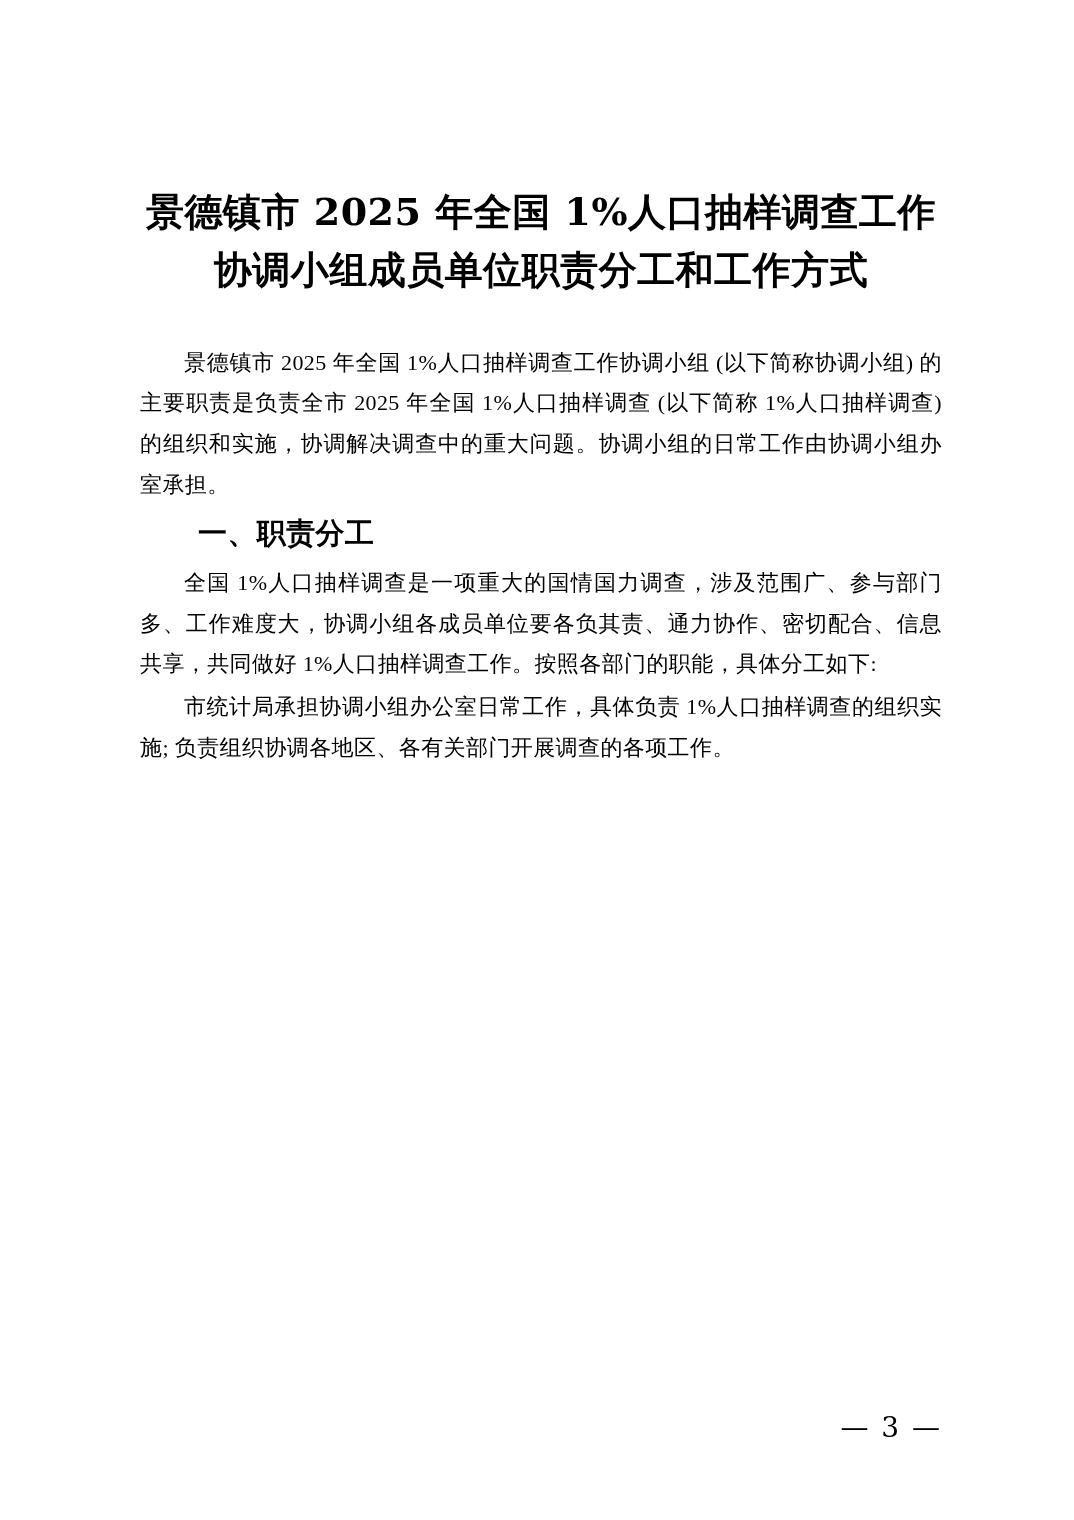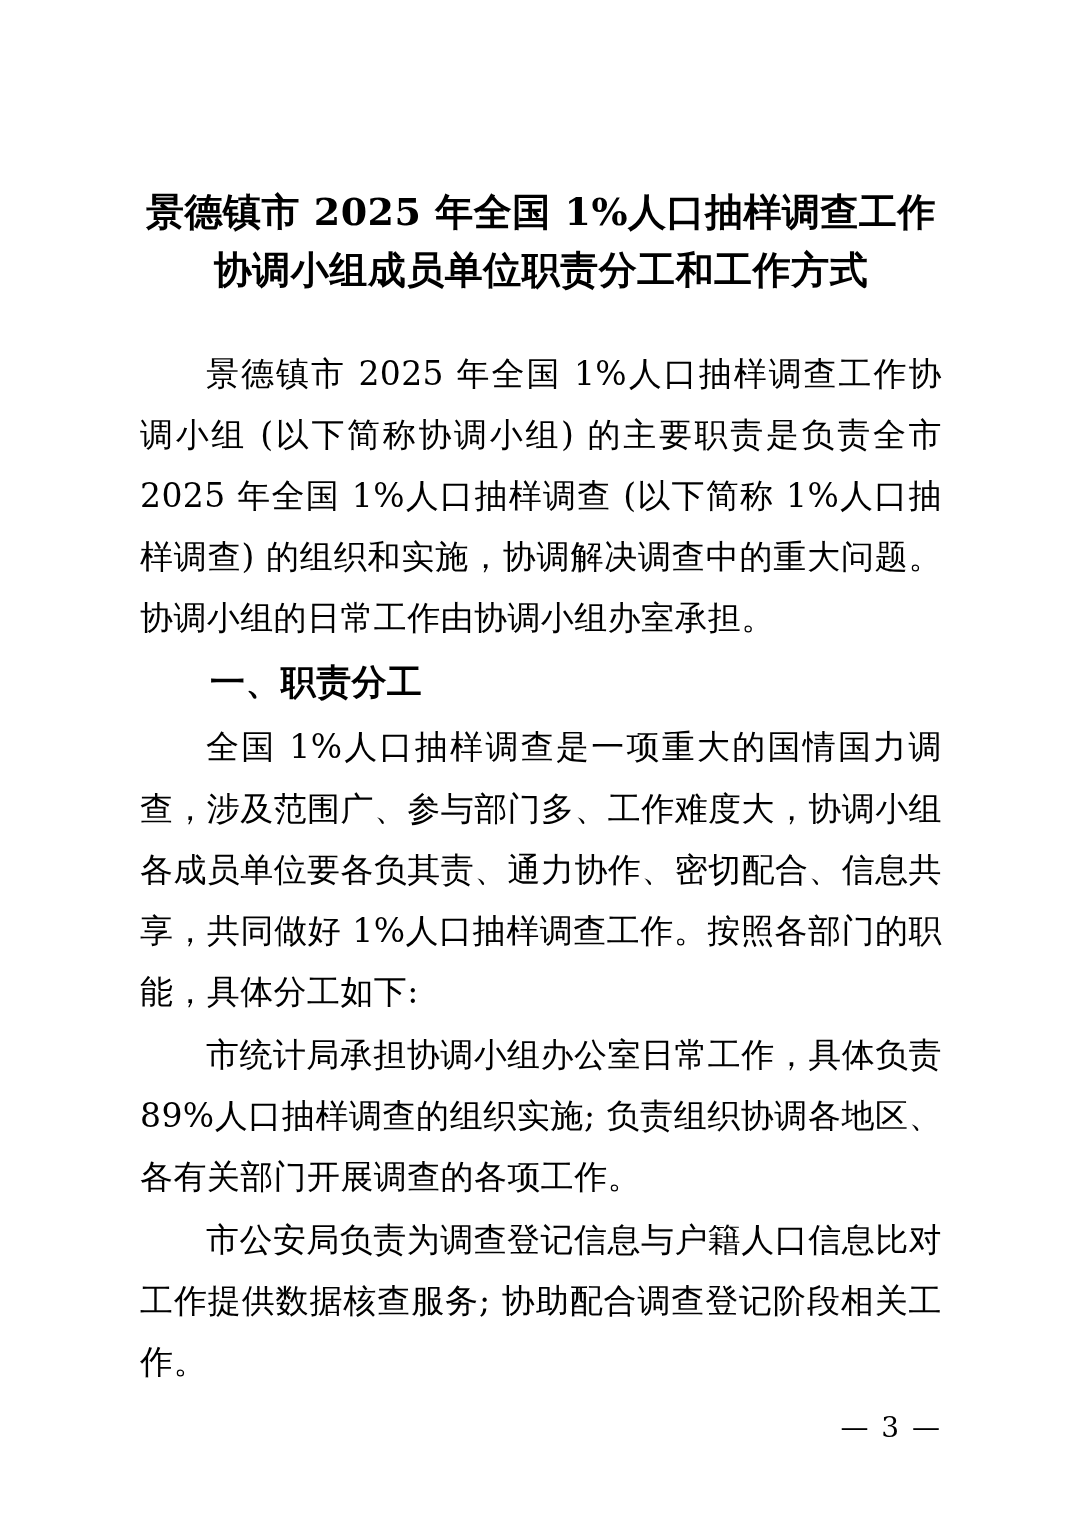--- a/index.html
+++ b/index.html
@@ -25,30 +25,31 @@
     font-family: "DejaVu Serif", "Liberation Serif", serif;
     font-weight: bold;
     font-size: 38px;
     line-height: 1.52;
     text-align: center;
     letter-spacing: 0.5px;
     margin: 0 0 44px 0;
     padding: 0 6px;
   }
   .para {
-    font-size: 33px;
+    font-size: 22px;
     line-height: 1.85;
     text-align: justify;
     text-justify: inter-ideograph;
     margin: 0 0 2px 0;
     text-indent: 2em;
     letter-spacing: 0.4px;
+    font-family: Liberation Serif, serif;
   }
   .heading {
-    font-size: 35px;
+    font-size: 29px;
     line-height: 1.85;
     font-weight: bold;
     margin: 0 0 2px 0;
     text-indent: 2em;
     letter-spacing: 0.4px;
   }
   .footer {
     position: absolute;
     right: 132px;
     bottom: 84px;
@@ -63,21 +64,20 @@
 <div class="page">
 
   <h1 class="doc-title">景德镇市 2025 年全国 1%人口抽样调查工作协调小组成员单位职责分工和工作方式</h1>
 
   <p class="para">景德镇市 2025 年全国 1%人口抽样调查工作协调小组 (以下简称协调小组) 的主要职责是负责全市 2025 年全国 1%人口抽样调查 (以下简称 1%人口抽样调查) 的组织和实施，协调解决调查中的重大问题。协调小组的日常工作由协调小组办室承担。</p>
 
   <p class="heading">一、职责分工</p>
 
   <p class="para">全国 1%人口抽样调查是一项重大的国情国力调查，涉及范围广、参与部门多、工作难度大，协调小组各成员单位要各负其责、通力协作、密切配合、信息共享，共同做好 1%人口抽样调查工作。按照各部门的职能，具体分工如下:</p>
 
-  <p class="para">市统计局承担协调小组办公室日常工作，具体负责 89%人口抽样调查的组织实施; 负责组织协调各地区、各有关部门开展调查的各项工作。</p>
+  <p class="para">市统计局承担协调小组办公室日常工作，具体负责 1%人口抽样调查的组织实施; 负责组织协调各地区、各有关部门开展调查的各项工作。</p>
 
 
-  <p class="para">市公安局负责为调查登记信息与户籍人口信息比对工作提供数据核查服务; 协助配合调查登记阶段相关工作。</p>
 
 
   <div class="footer">— 3 —</div>
 
 </div>
 
 </body></html>

